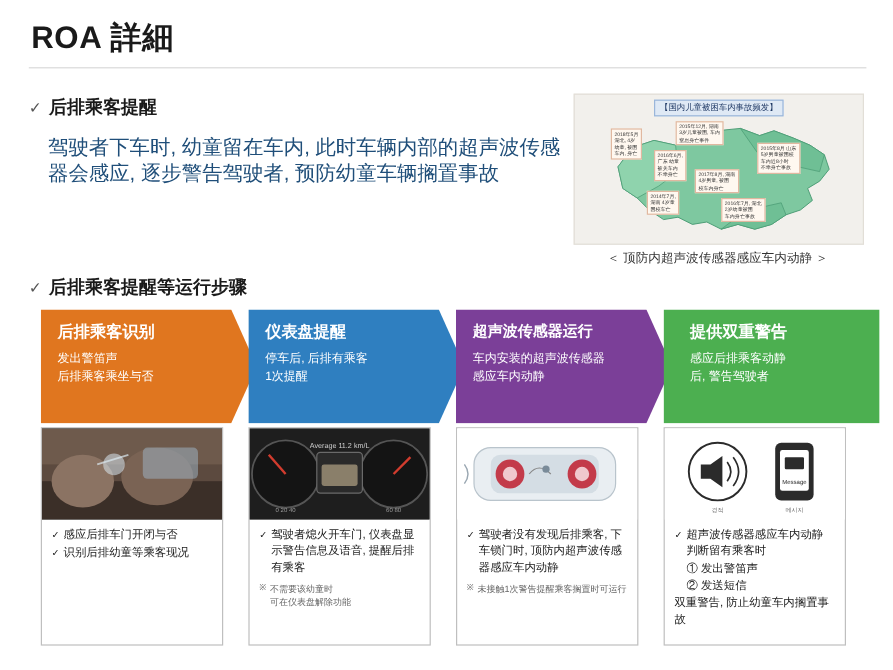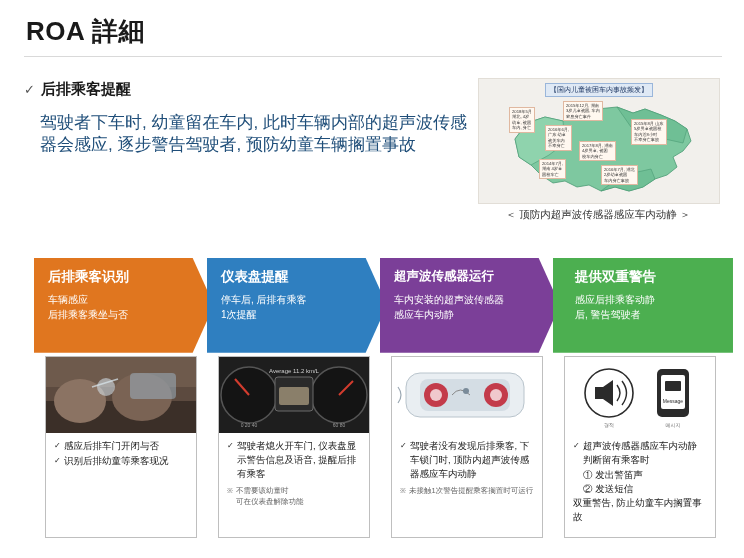--- a/index.html
+++ b/index.html
@@ -147,21 +147,20 @@
   }
   
   .card {
     position: absolute;
     top: 356px;
     width: 152px;
     height: 182px;
     border: 1px solid #bfbfbf;
     background: #fff;
     box-sizing: border-box;
-    margin-left: 11px;
   }
   .card .thumb {
     position: absolute;
     left: 0;
     top: 0;
     width: 150px;
     height: 76px;
     overflow: hidden;
     background: #2b2b2b;
   }
@@ -250,27 +249,30 @@
       <div class="cal" style="left:34px; top:60px;">2014年7月,
 湖南 4岁童
 困校车亡</div>
       <div class="cal" style="left:96px; top:66px;">2016年7月, 湖北
 2岁幼童被困
 车内身亡事故</div>
     </div>
   </div>
   <div class="map-caption">＜ 顶防内超声波传感器感应车内动静 ＞</div>
 
+  <div class="sec-head" style="left:24px; top:230px;">
+    <span class="chk">✓</span><span>后排乘客提醒等运行步骤</span>
+  </div>
 
   <div class="arrow" style="left:34px;">
     <svg class="abody" viewBox="0 0 152 80" preserveAspectRatio="none">
       <polygon points="0,0 134,0 152,40 134,80 0,80" fill="#e0761f"></polygon>
     </svg>
     <div class="atitle">后排乘客识别</div>
-    <div class="atext" style="white-space:pre-line;">车辆感应
+    <div class="atext" style="white-space:pre-line;">发出警笛声
 后排乘客乘坐与否</div>
   </div>
 
   <div class="arrow" style="left:207px;">
     <svg class="abody" viewBox="0 0 152 80" preserveAspectRatio="none">
       <polygon points="0,0 134,0 152,40 134,80 0,80" fill="#2f7fc0"></polygon>
     </svg>
     <div class="atitle">仪表盘提醒</div>
     <div class="atext" style="white-space:pre-line;">停车后, 后排有乘客
 1次提醒</div>

